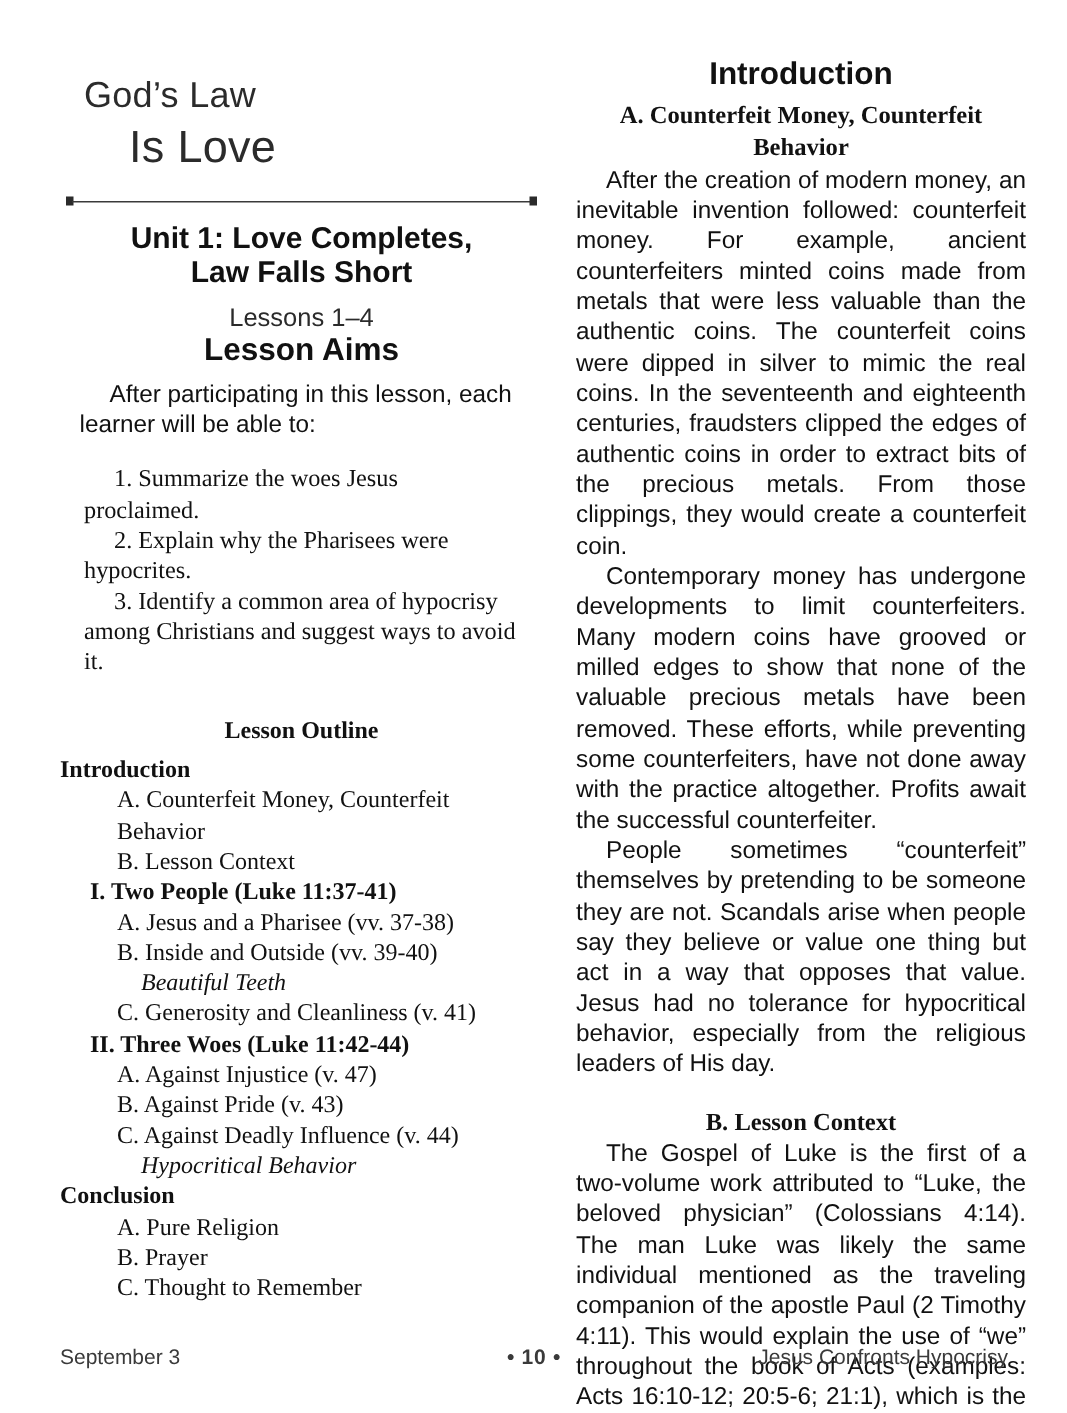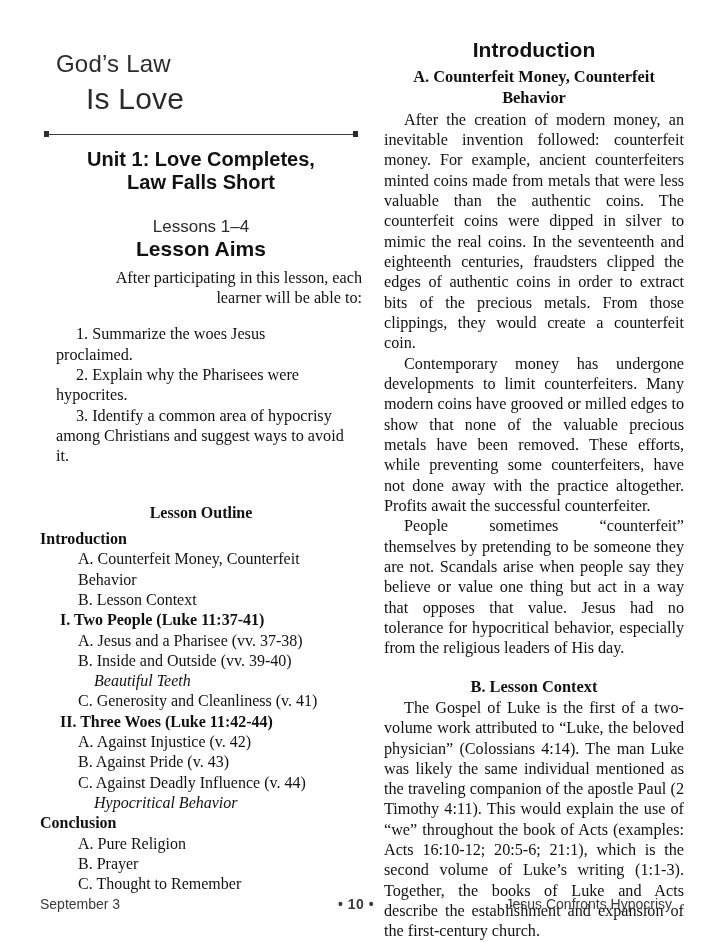--- a/index.html
+++ b/index.html
@@ -87,54 +87,54 @@
     font-size: 20px;
     line-height: 1.18;
     text-align: center;
     margin-top: 9px;
     color: #111;
   }
   .unit-lessons {
     font-family: "Liberation Sans", sans-serif;
     font-size: 17px;
     text-align: center;
-    margin-top: 22px;
+    margin-top: 7px;
     color: #2b2b2b;
   }
 
   
   .section-head {
     font-family: "Liberation Sans", sans-serif;
     font-weight: bold;
     font-size: 21px;
     text-align: center;
     color: #111;
   }
   .section-head.aims { }
-  .section-head.outline { margin-top: 36px; }
+  .section-head.outline { margin-top: 26px; }
   .section-head.intro {
     font-size: 21px;
     margin: 0 0 4px 0;
   }
 
   
   .body-p {
-    font-family: Liberation Serif, serif;
+    font-family: Liberation Sans, sans-serif;
     font-size: 16.2px;
     line-height: 1.255;
     text-align: justify;
     text-justify: inter-word;
     margin: 0;
     hyphens: manual;
   }
   .body-p.indent { text-indent: 20px; }
 
   .aims-intro {
     margin-top: 7px;
-    text-align: right;
+    text-align: left;
     margin-left: 13px;
   }
   .aims-list {
     margin: 16px;
     padding: 0;
     list-style: none;
   }
   .aims-list li {
     font-family: "Liberation Serif", serif;
     font-size: 16.2px;
@@ -244,21 +244,21 @@
     <div class="outline">
       <div class="lvl0">Introduction</div>
       <div class="lvl1">A. Counterfeit Money, Counterfeit Behavior</div>
       <div class="lvl1">B. Lesson Context</div>
       <div class="lvl1 roman">I. Two People (Luke 11:37-41)</div>
       <div class="lvl1">A. Jesus and a Pharisee (vv. 37-38)</div>
       <div class="lvl1">B. Inside and Outside (vv. 39-40)</div>
       <div class="lvl2">Beautiful Teeth</div>
       <div class="lvl1">C. Generosity and Cleanliness (v. 41)</div>
       <div class="lvl1 roman">II. Three Woes (Luke 11:42-44)</div>
-      <div class="lvl1">A. Against Injustice (v. 42)</div>
+      <div class="lvl1">A. Against Injustice (v. 47)</div>
       <div class="lvl1">B. Against Pride (v. 43)</div>
       <div class="lvl1">C. Against Deadly Influence (v. 44)</div>
       <div class="lvl2">Hypocritical Behavior</div>
       <div class="lvl0">Conclusion</div>
       <div class="lvl1">A. Pure Religion</div>
       <div class="lvl1">B. Prayer</div>
       <div class="lvl1">C. Thought to Remember</div>
     </div>
 
   </div>

